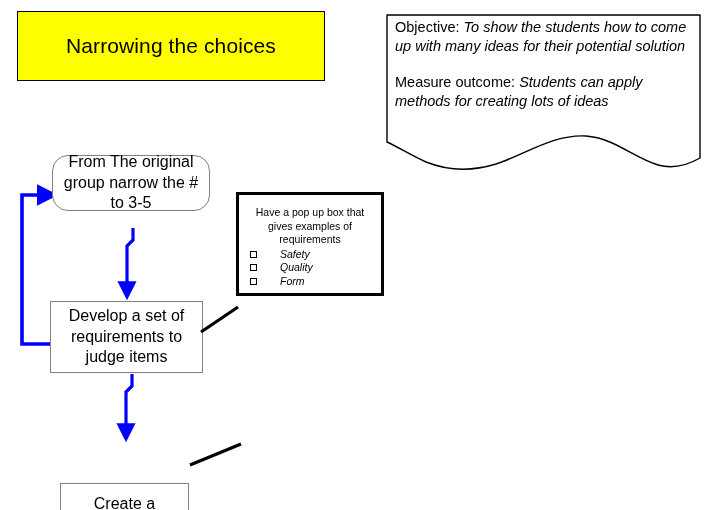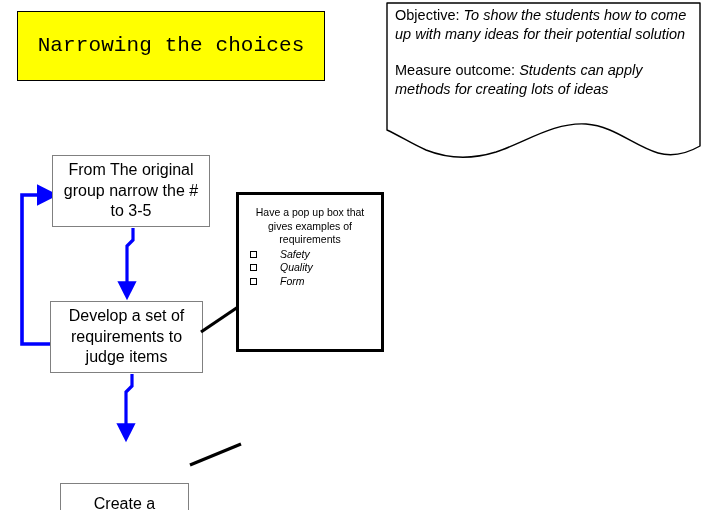--- a/index.html
+++ b/index.html
@@ -36,28 +36,27 @@
     display: flex;
     align-items: center;
     justify-content: center;
   }
   #title-banner .title-text {
     font-size: 21px;
     line-height: 24px;
     color: #000000;
     letter-spacing: 0.1px;
     white-space: nowrap;
-    font-family: Liberation Mono, monospace;
   }
 
   
   #objective-note {
     position: absolute;
     left: 386px;
-    top: 2px;
+    top: 14px;
     width: 315px;
     height: 158px;
   }
   #objective-note svg {
     position: absolute;
     left: 0; top: 0;
     width: 315px;
     height: 158px;
   }
   #objective-note .note-body {
@@ -97,21 +96,22 @@
     font-size: 16px;
     line-height: 20.5px;
     color: #000000;
     padding: 0 3px;
   }
 
   #flow-box-narrow {
     left: 52px;
     top: 155px;
     width: 158px;
-    height: 72px;
+    height: 56px;
+    border-radius: 16px;
   }
   #flow-box-requirements {
     left: 50px;
     top: 301px;
     width: 153px;
     height: 72px;
   }
   #flow-box-matrix {
     left: 60px;
     top: 440px;
@@ -126,21 +126,21 @@
     background: #ffffff;
     border: 3px solid #000000;
     box-sizing: border-box;
     z-index: 7;
   }
 
   #callout-requirements {
     left: 236px;
     top: 192px;
     width: 148px;
-    height: 160px;
+    height: 104px;
     padding: 11px 6px 0 6px;
   }
   #callout-requirements .callout-head {
     font-size: 10.5px;
     line-height: 13.5px;
     text-align: center;
     color: #000000;
   }
   .checklist {
     margin: 1px 0 0 0;

